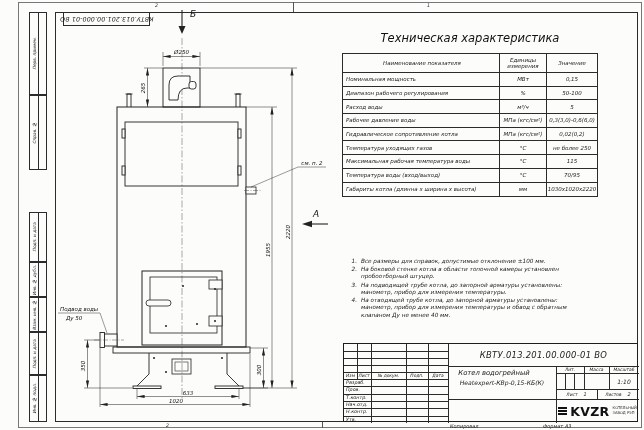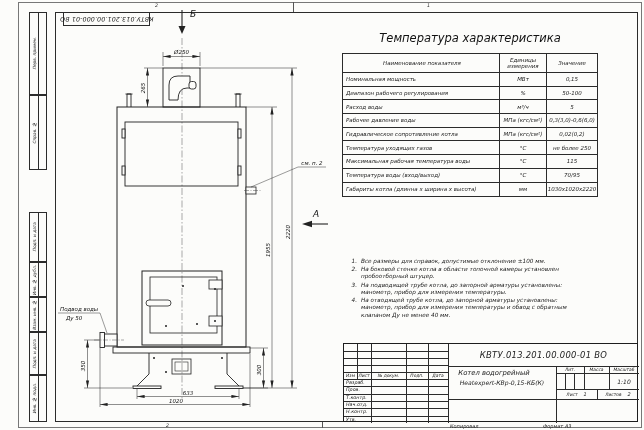--- a/index.html
+++ b/index.html
@@ -231,21 +231,21 @@
       <line x1="137" y1="396.5" x2="239" y2="396.5" marker-start="url(#aw)" marker-end="url(#aw)"></line>
       <text class="dt" x="188" y="394.5" text-anchor="middle" stroke="none">633</text>
 
       <line x1="100" y1="348" x2="100" y2="407"></line>
         <line x1="250" y1="354" x2="250" y2="407"></line>
       <line x1="100" y1="404.5" x2="250" y2="404.5" marker-start="url(#aw)" marker-end="url(#aw)"></line>
       <text class="dt" x="176" y="402.5" text-anchor="middle" stroke="none">1020</text>
     </g>
   </svg>
 
-  <div id="spec-title">Температура характеристика</div>
+  <div id="spec-title">Техническая характеристика</div>
   <div id="spec">
     <div class="n" style="justify-content:center;text-align:center">Наименование показателя</div>
     <div>Единицы измерения</div>
     <div class="lc">Значение</div>
 
     <div class="n">Номинальная мощность</div>
     <div>МВт</div>
     <div class="lc">0,15</div>
 
     <div class="n">Диапазон рабочего регулирования</div>
@@ -353,18 +353,30 @@
 
     <div class="tcell" style="left:212px;top:45px;width:41px;height:10px;gap:6px">
       <span class="f44">Лист</span>
       <span class="f5">1</span>
     </div>
     <div class="tcell" style="left:253px;top:45px;width:42px;height:10px;gap:6px">
       <span class="f44">Листов</span>
       <span class="f5">2</span>
     </div>
 
+    <div class="logo" style="left:212px;top:55px;width:83px;height:24px">
+      <div class="bars">
+          <i></i>
+          <i></i>
+          <i></i>
+        </div>
+      <span class="kv">KVZR</span>
+      <div class="comp">
+        <span>КОТЕЛЬНЫЙ</span>
+        <span>ЗАВОД РЭП</span>
+      </div>
+    </div>
   </div>
 
   <div class="footnote" style="left:450px;top:422.5px">Копировал</div>
   <div class="footnote" style="left:543px;top:422.5px">Формат А3</div>
 
 </div>
 
 </body></html>

